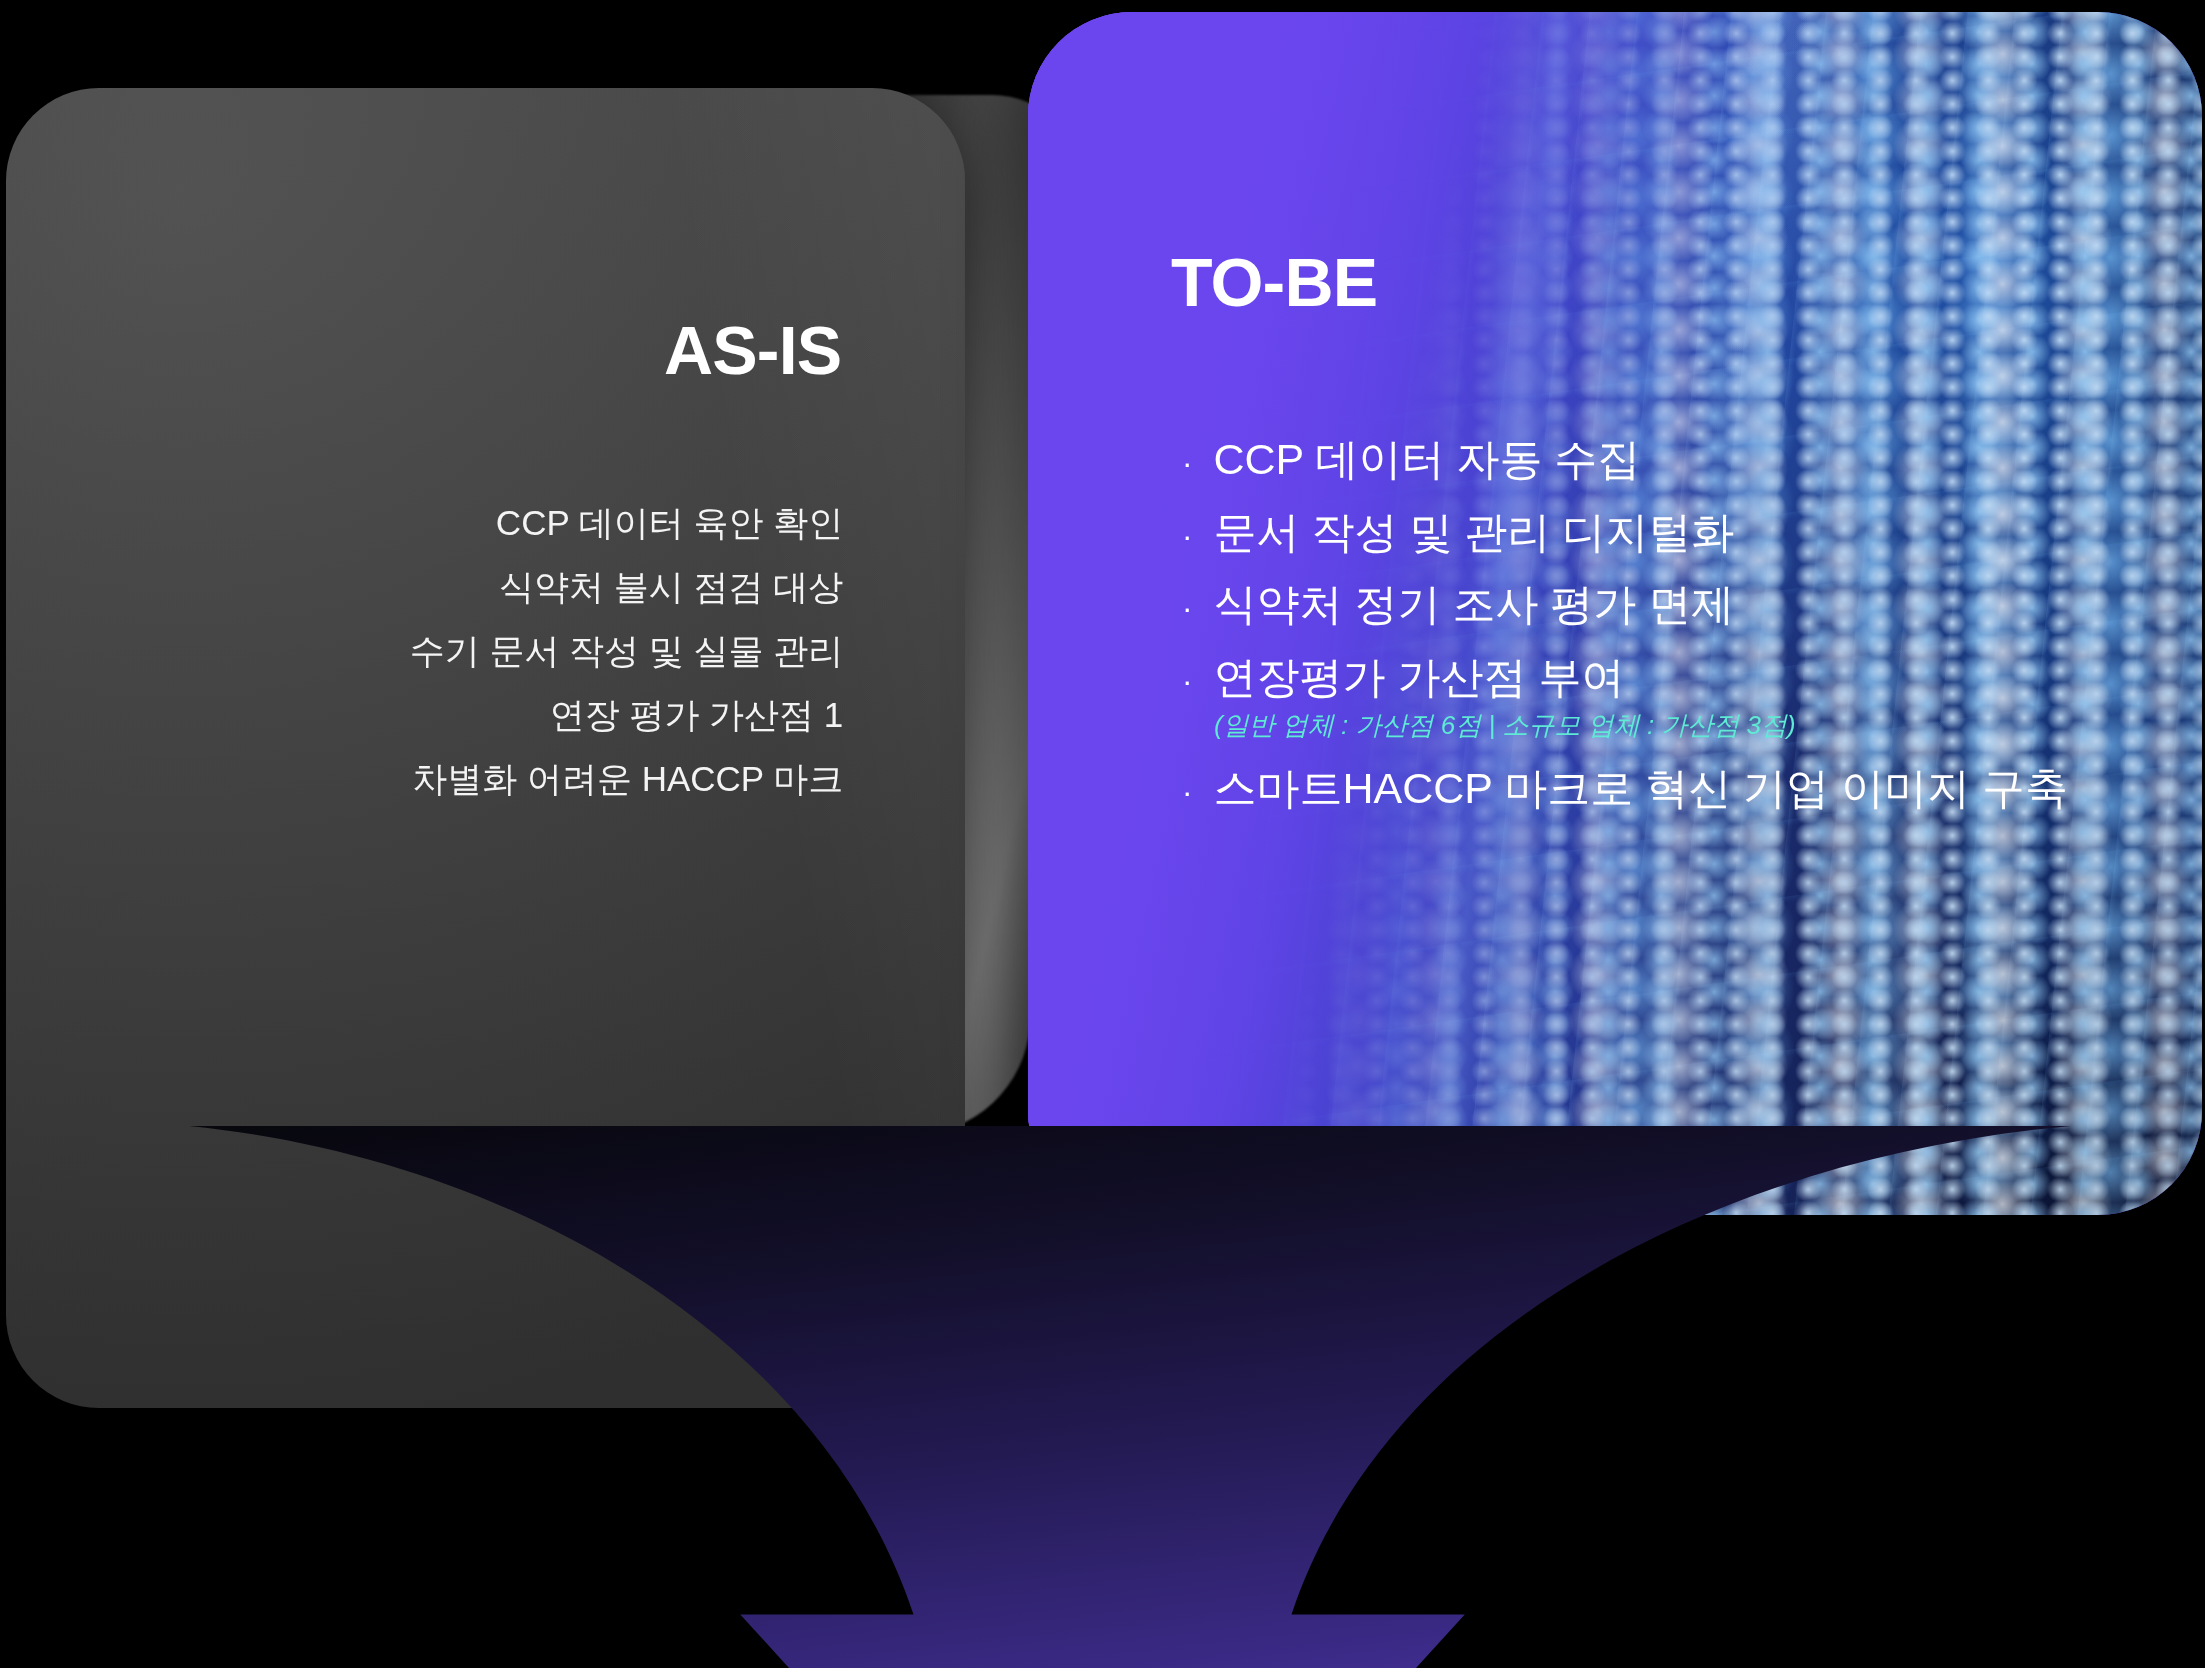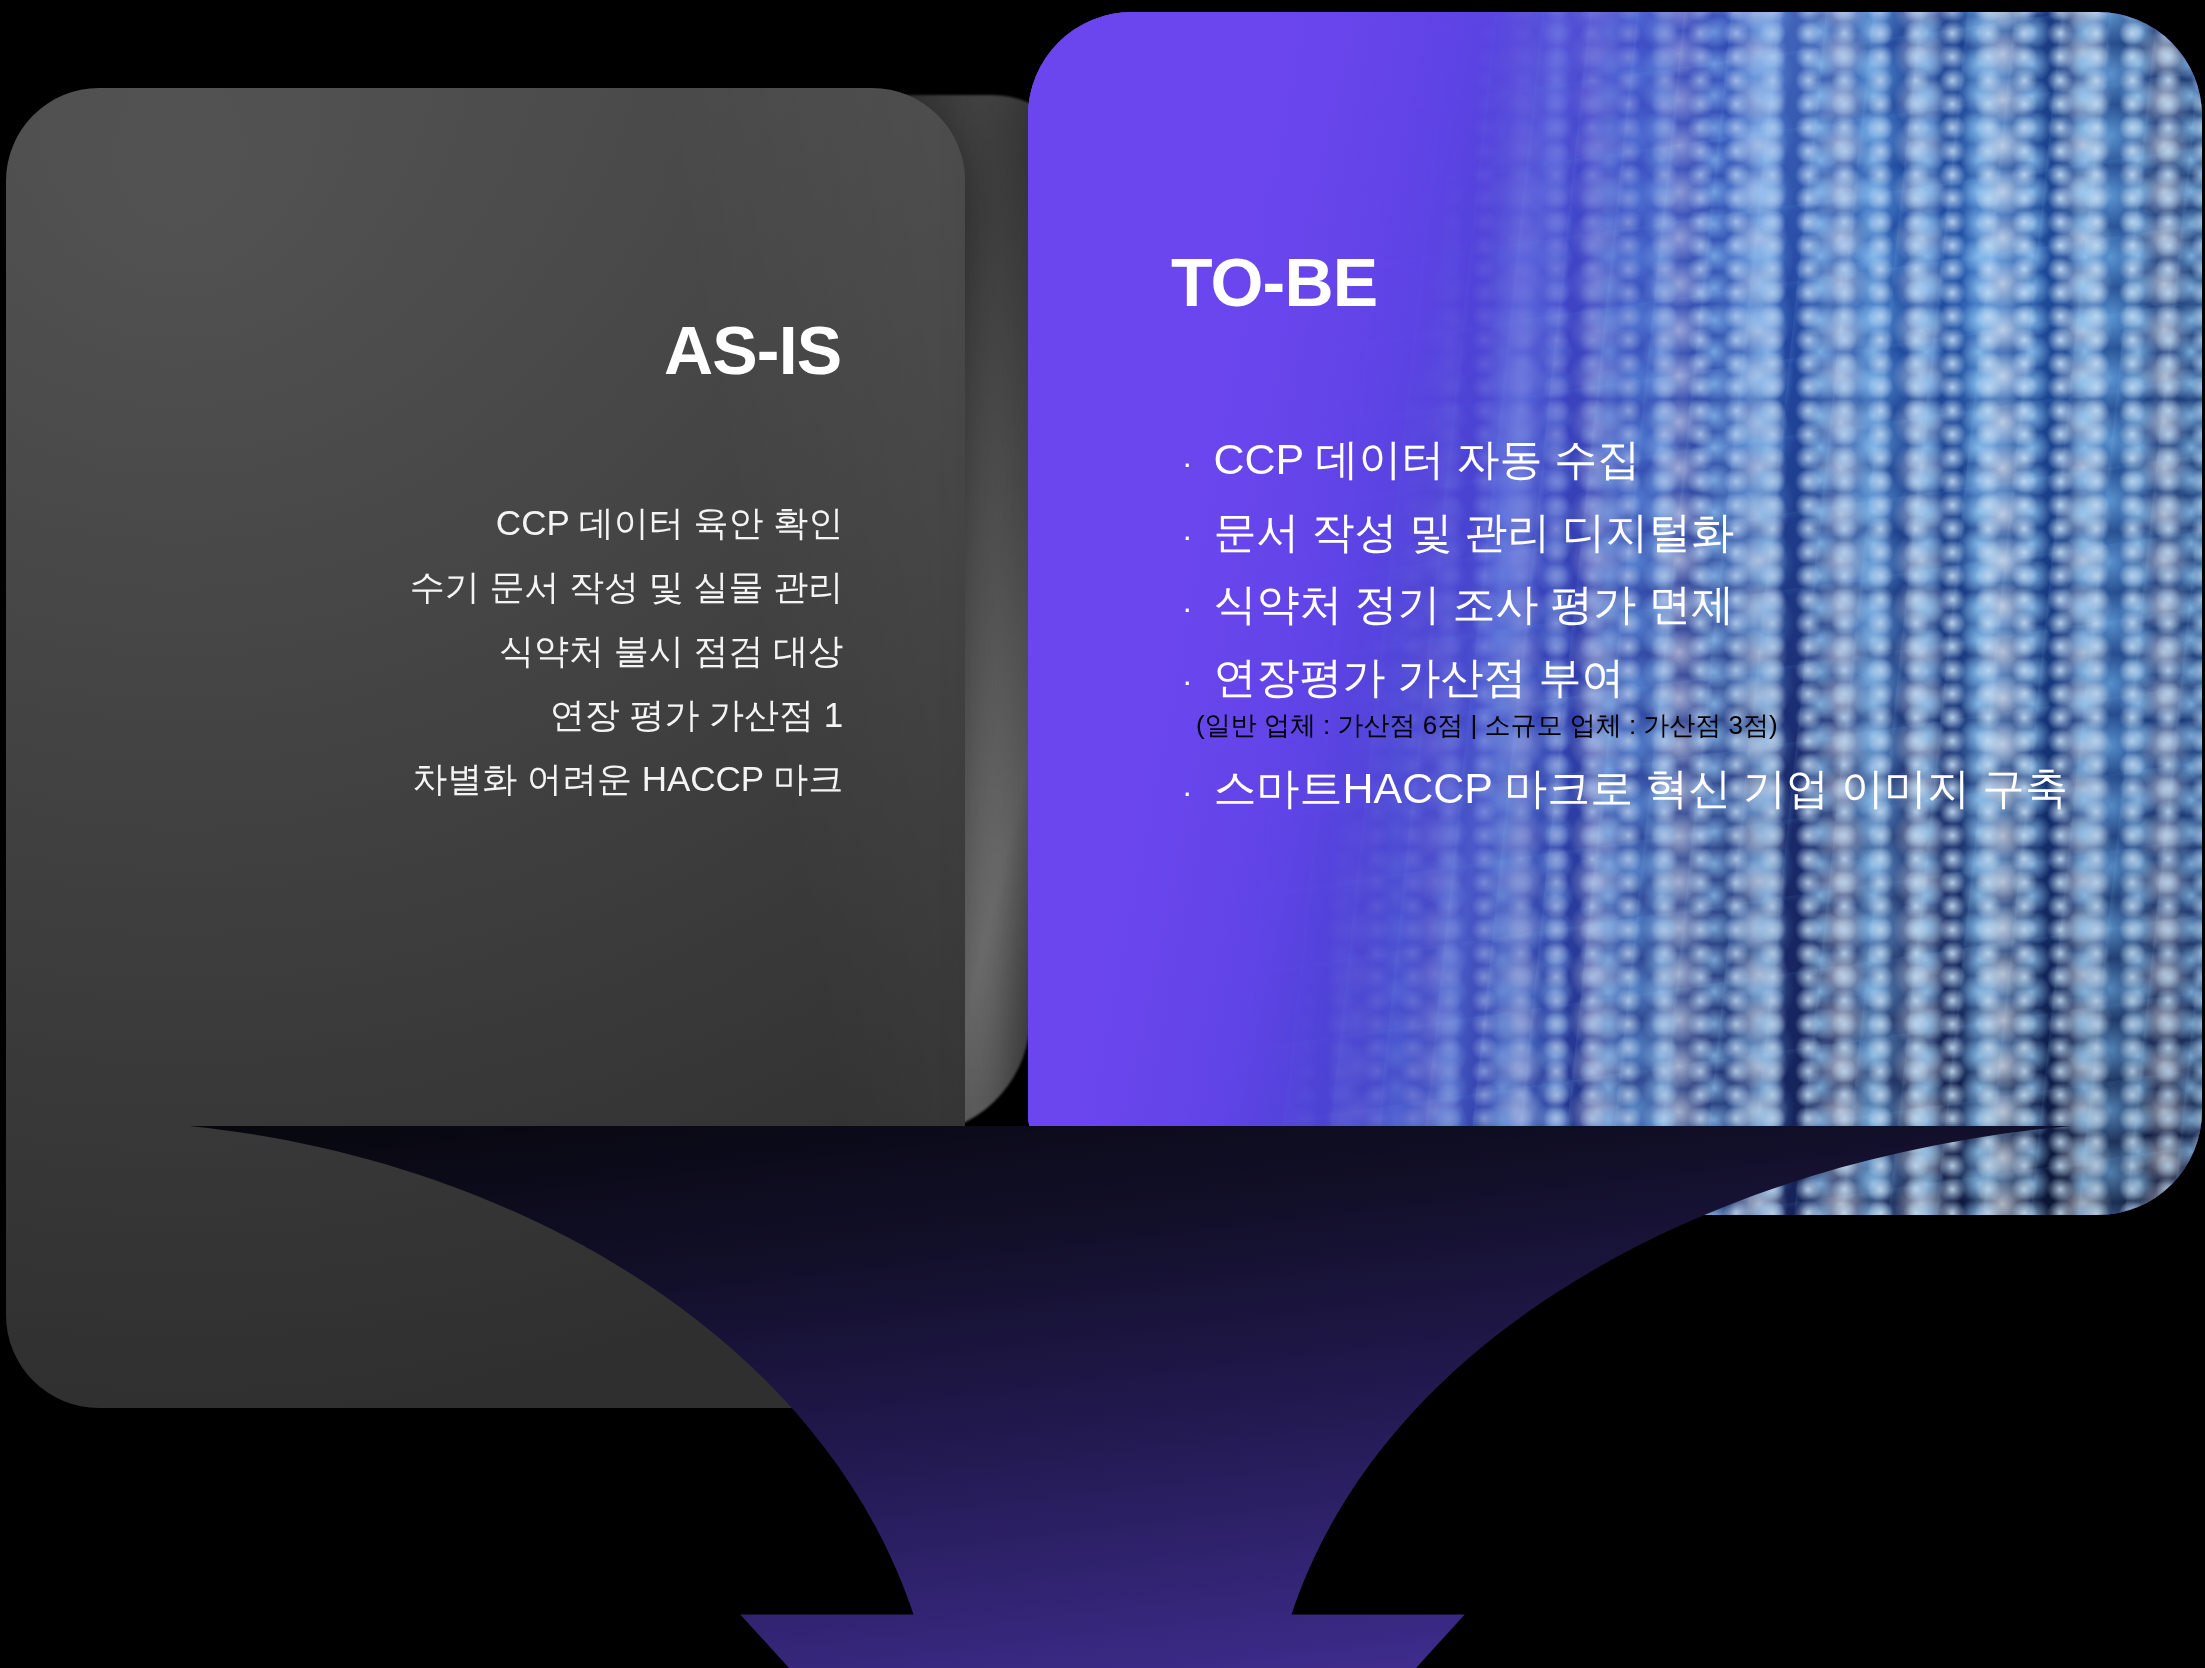--- a/index.html
+++ b/index.html
@@ -196,26 +196,27 @@
     line-height: 1.06;
     white-space: nowrap;
   }
   .tobe-bullet {
     width: 31.5px;
     flex: 0 0 31.5px;
     font-size: 31.5px;
     color: #ffffff;
   }
   .tobe-note {
-    margin-left: 14px;
+    margin-left: 32px;
     margin-top: 10.2px;
     font-size: 26px;
-    color: #000000;
+    color: #5eead4;
     line-height: 1.1;
     white-space: nowrap;
+    font-style: italic;
   }
 
   
   .arrow-wrap {
     position: absolute;
     left: 0;
     top: 1126px;
     width: 2205px;
     height: 542px;
   }
@@ -228,22 +229,22 @@
 
   <div class="asis-fold"></div>
 
   <div class="asis-card">
     <div class="asis-inner"></div>
 
     <div class="asis-title">AS-IS</div>
 
     <div class="asis-list">
       <div class="asis-line">CCP 데이터 육안 확인</div>
+      <div class="asis-line">식약처 불시 점검 대상</div>
       <div class="asis-line">수기 문서 작성 및 실물 관리</div>
-      <div class="asis-line">식약처 불시 점검 대상</div>
       <div class="asis-line">연장 평가 가산점 1</div>
       <div class="asis-line">차별화 어려운 HACCP 마크</div>
     </div>
   </div>
 
   <div class="tobe-card">
     <div class="photo"></div>
     <div class="racks"></div>
     <div class="leds"></div>
     <div class="beams"></div>

